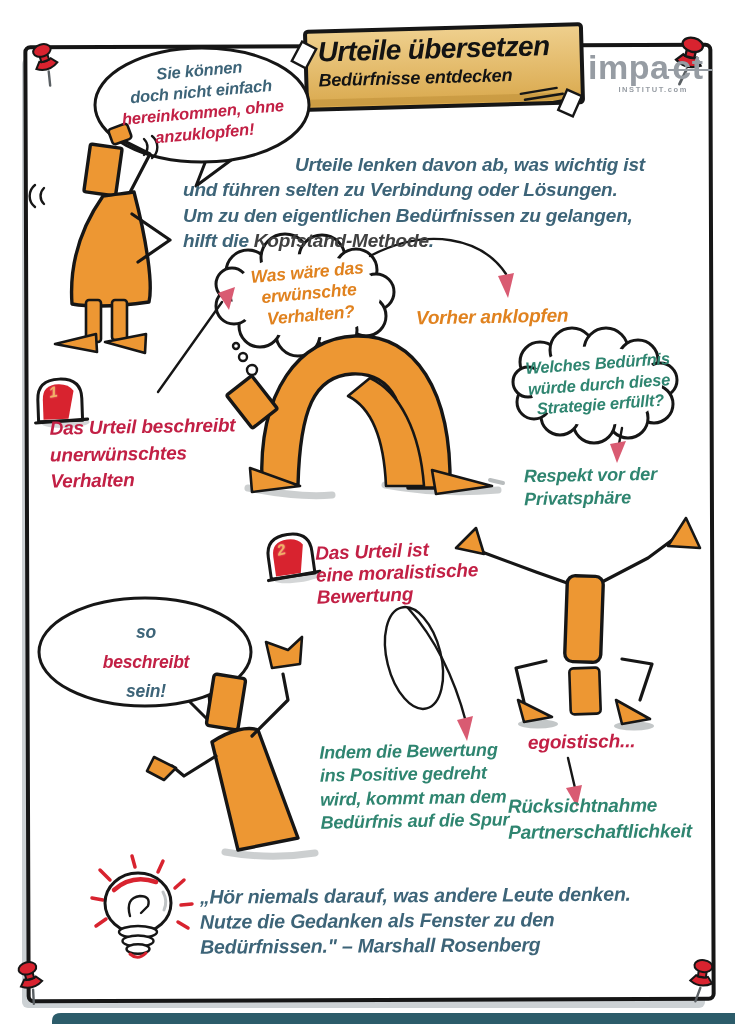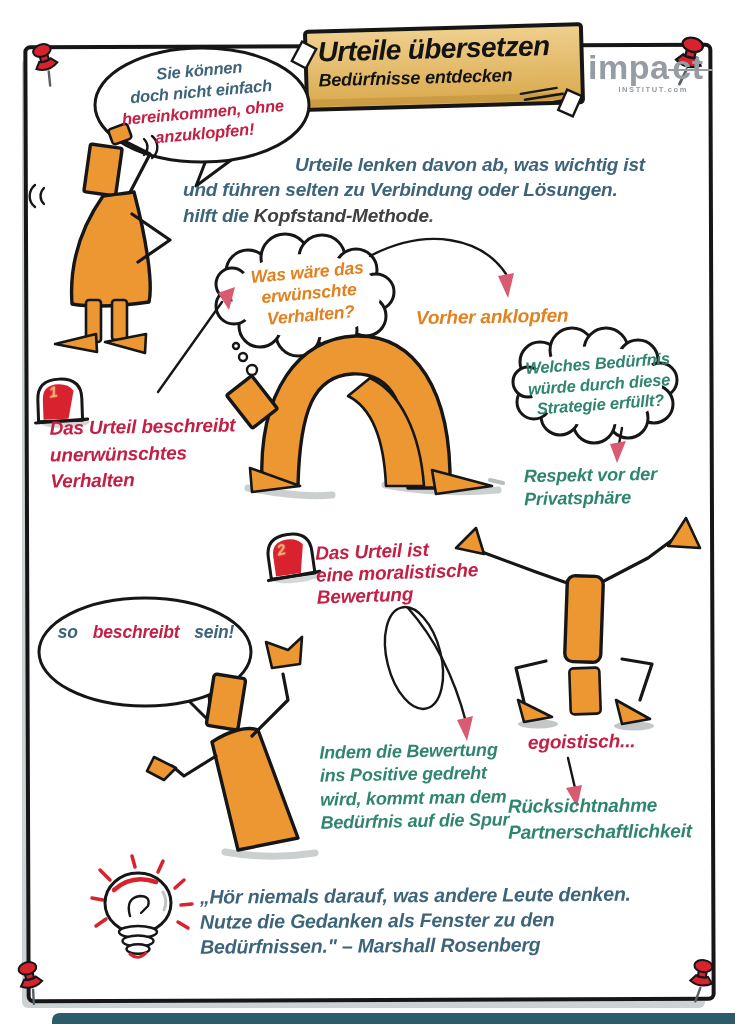--- a/index.html
+++ b/index.html
@@ -41,21 +41,21 @@
   .vorher{left:416px;top:305px;font-size:19px;transform:rotate(-1deg);}
   .cloud2-text{left:518px;top:353px;width:162px;font-size:16.5px;transform:rotate(-4deg);line-height:1.25;}
   .respekt{left:524px;top:464px;font-size:18px;transform:rotate(-1deg);line-height:1.3;}
   .step1-text{left:50px;top:414px;font-size:19px;transform:rotate(-1deg);line-height:1.4;}
   .step2-text{left:316px;top:540px;font-size:19px;transform:rotate(-2deg);line-height:1.15;}
   .badge-num{position:absolute;font-size:15px;font-weight:bold;font-style:italic;color:#f2b165;
              text-shadow:0 0 2px rgba(255,255,255,.5);}
   .badge-num.n1{left:49px;top:383px;transform:rotate(-10deg);}
   .badge-num.n2{left:277px;top:541px;transform:rotate(-14deg);}
   .bubble2-text{left:52px;top:620px;width:188px;font-size:17.5px;line-height:1.4;}
-  .b2row{display:flex;gap:15px;justify-content:center;}
+  .b2row{display:flex;gap:5px;justify-content:flex-start;flex-direction:column;}
   .indem{left:320px;top:740px;font-size:18px;transform:rotate(-1deg);line-height:1.3;}
   .egoistisch{left:528px;top:730px;font-size:19px;transform:rotate(-1deg);}
   .needs{left:508px;top:793px;font-size:19px;line-height:1.35;transform:rotate(-0.5deg);}
   .quote{left:200px;top:883px;width:470px;font-size:19.5px;line-height:1.27;transform:rotate(-0.4deg);}
 </style>
 </head>
 <body>
 
 <div class="stage">
 
@@ -251,20 +251,21 @@
   <div class="txt bubble1-text center">
     <div class="steel">Sie können</div>
     <div class="steel">doch nicht einfach</div>
     <div class="crimson">hereinkommen, ohne</div>
     <div class="crimson">anzuklopfen!</div>
   </div>
 
   <div class="txt intro steel">
     <div class="indent">Urteile lenken davon ab, was wichtig ist</div>
     <div>und führen selten zu Verbindung oder Lösungen.</div>
+    <div>Um zu den eigentlichen Bedürfnissen zu gelangen,</div>
     <div><span>hilft die </span><span class="ink-strong">Kopfstand-Methode</span><span>.</span></div>
   </div>
 
   <div class="txt cloud1-text center otxt">
     <div>Was wäre das</div>
     <div>erwünschte</div>
     <div>Verhalten?</div>
   </div>
 
   <div class="txt vorher otxt">Vorher anklopfen</div>

